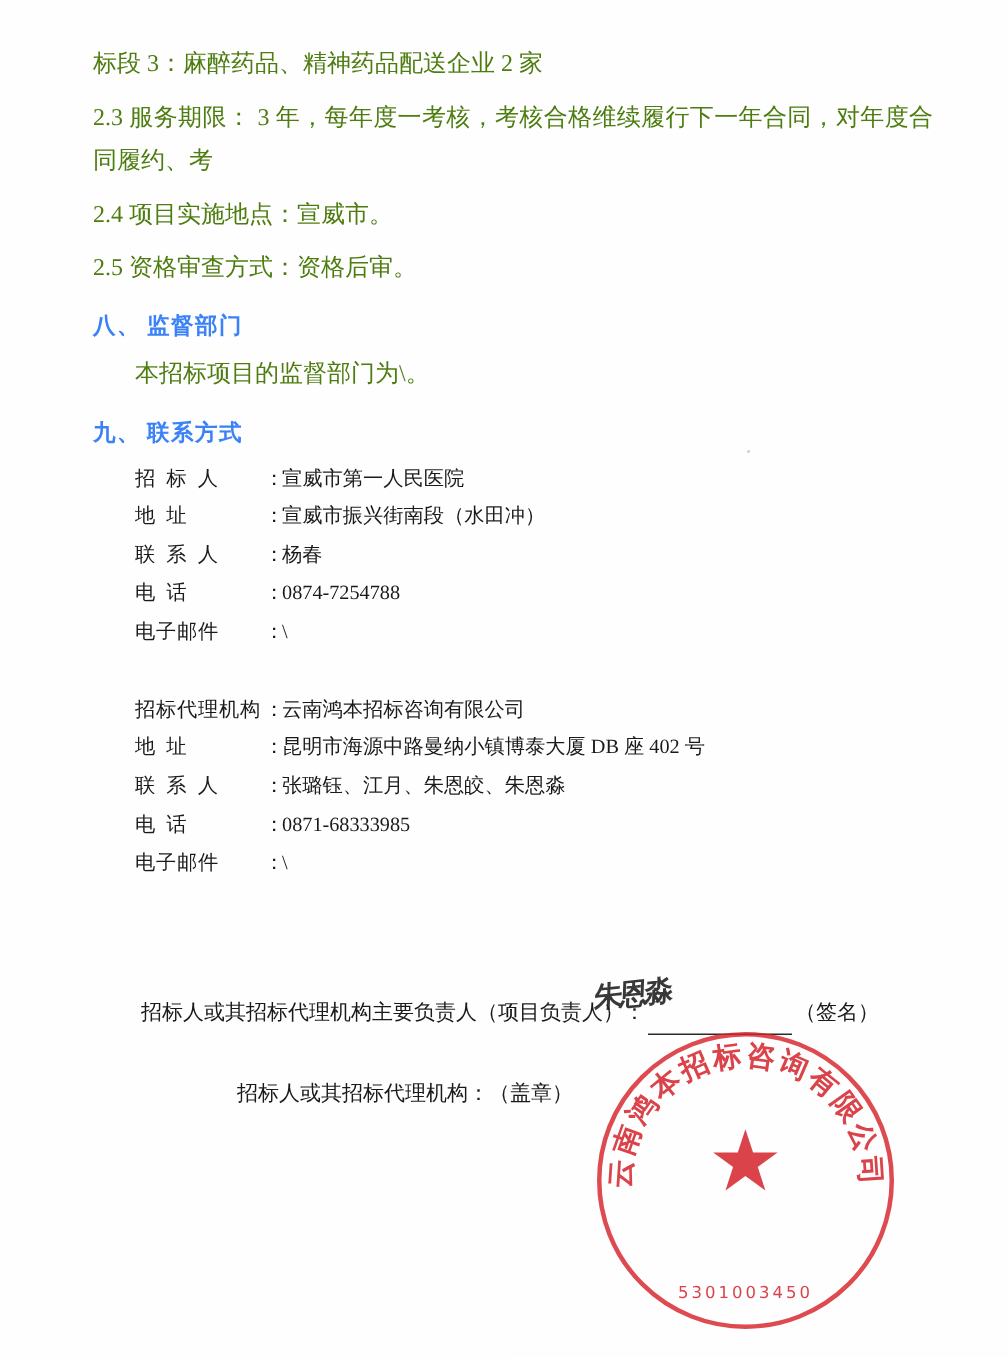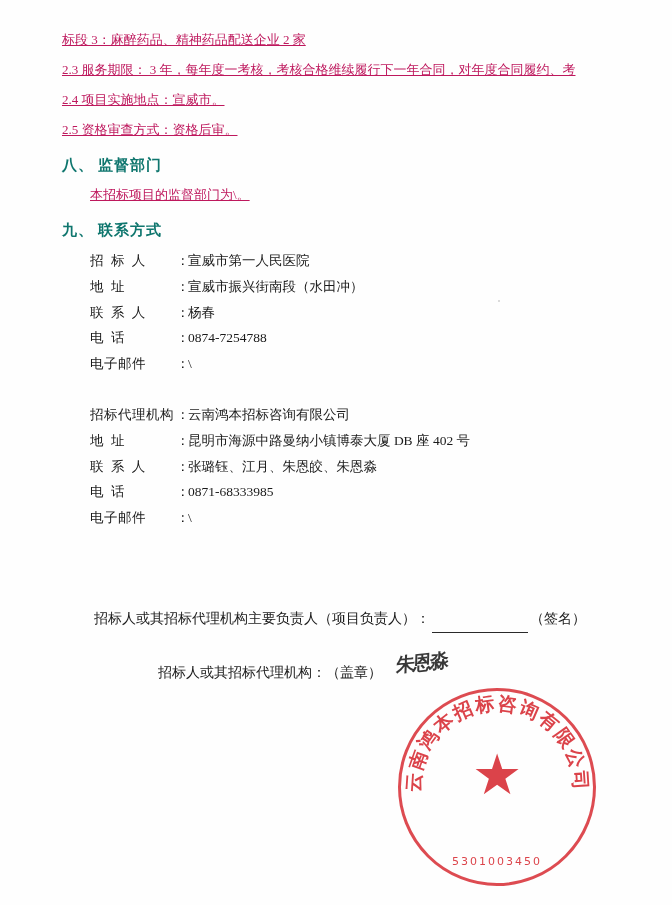--- a/index.html
+++ b/index.html
@@ -22,33 +22,32 @@
     height: 905px;
     background: #fefefe;
   }
   .content {
     position: absolute;
     left: 62px;
     top: 28px;
     width: 560px;
   }
   .para {
-    font-size: 13px;
+    font-size: 16px;
     line-height: 1.85;
     margin: 0 0 6px 0;
     text-align: justify;
-    color: #be185d;
-    text-decoration: underline;
+    color: #4d7c0f;
   }
   .heading {
     font-size: 15px;
     font-weight: bold;
     margin: 14px 0 8px 0;
     letter-spacing: 1px;
-    color: #0f766e;
+    color: #3b82f6;
   }
   .heading .num {
     margin-right: 4px;
   }
   .body-indent {
     margin-left: 28px;
   }
   .contact-row {
     display: flex;
     font-size: 13.5px;

